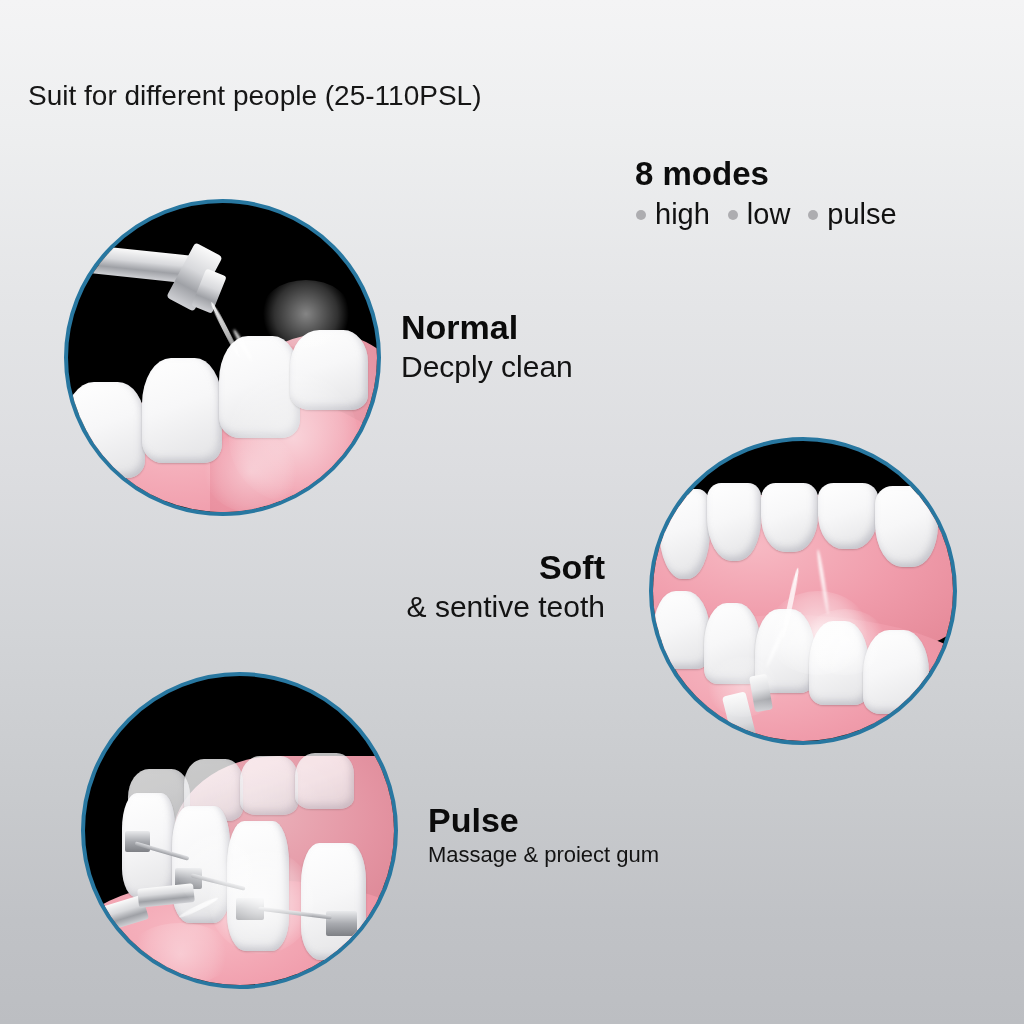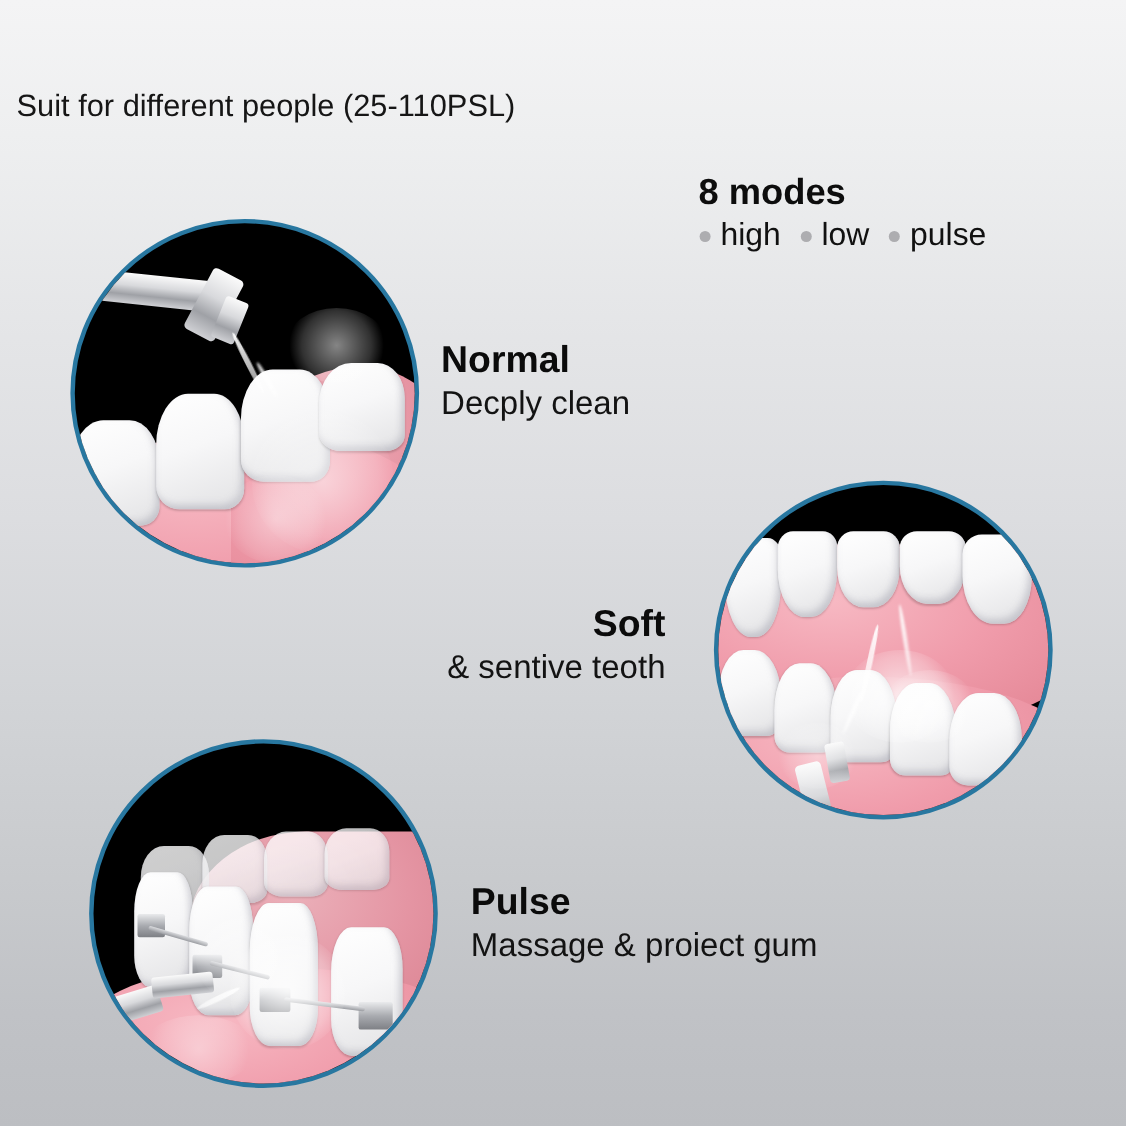--- a/index.html
+++ b/index.html
@@ -35,21 +35,21 @@
     left: 28px;
     top: 22px;
     font-size: 35px;
     font-weight: bold;
     color: #0d0d0d;
     letter-spacing: -0.2px;
     white-space: nowrap;
   }
   .subhead {
     position: absolute;
-    left: 15px;
+    left: 28px;
     top: 80px;
     font-size: 28px;
     font-weight: normal;
     color: #161616;
     white-space: nowrap;
   }
 
   
   .modes-title {
     position: absolute;
@@ -153,21 +153,21 @@
   #caption-normal { left: 401px; top: 310px; text-align: left; }
   #caption-normal .title { font-size: 34px; }
   #caption-normal .desc  { font-size: 30px; margin-top: 4px; }
 
   #caption-soft { left: 330px; top: 535px; width: 275px; text-align: right; }
   #caption-soft .title { font-size: 34px; margin-top: 15px; }
   #caption-soft .desc  { font-size: 30px; margin-top: 4px; }
 
   #caption-pulse { left: 428px; top: 803px; text-align: left; }
   #caption-pulse .title { font-size: 34px; }
-  #caption-pulse .desc  { font-size: 30px; margin-top: 4px; }
+  #caption-pulse .desc  { font-size: 22px; margin-top: 4px; }
 </style>
 </head>
 <body>
 
 <div id="poster">
 
   <div class="subhead">Suit for different people (25-110PSL)</div>
 
   <div class="modes-title">8 modes</div>
   <div class="modes-list">

